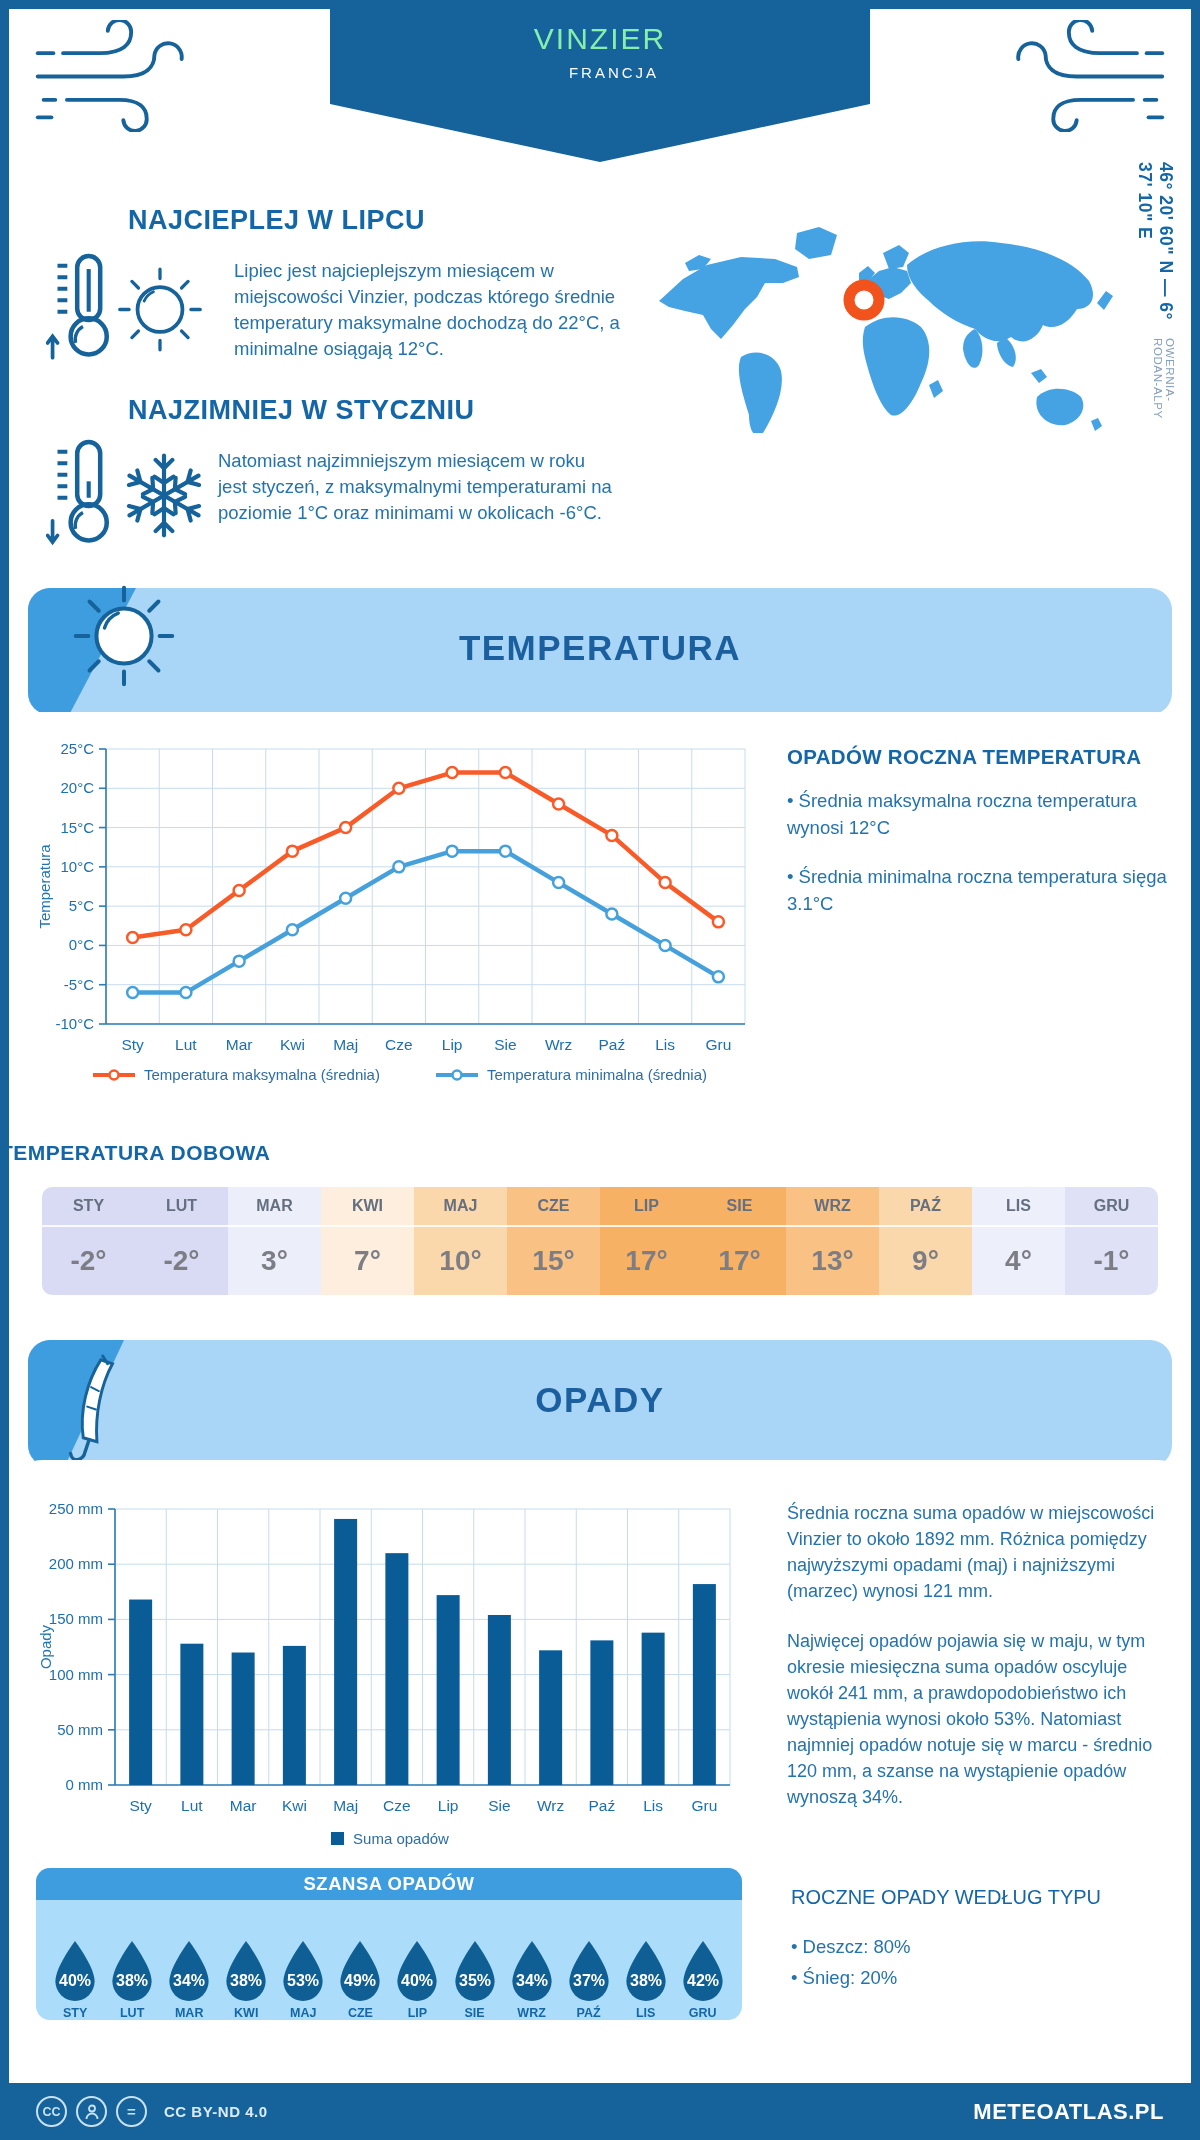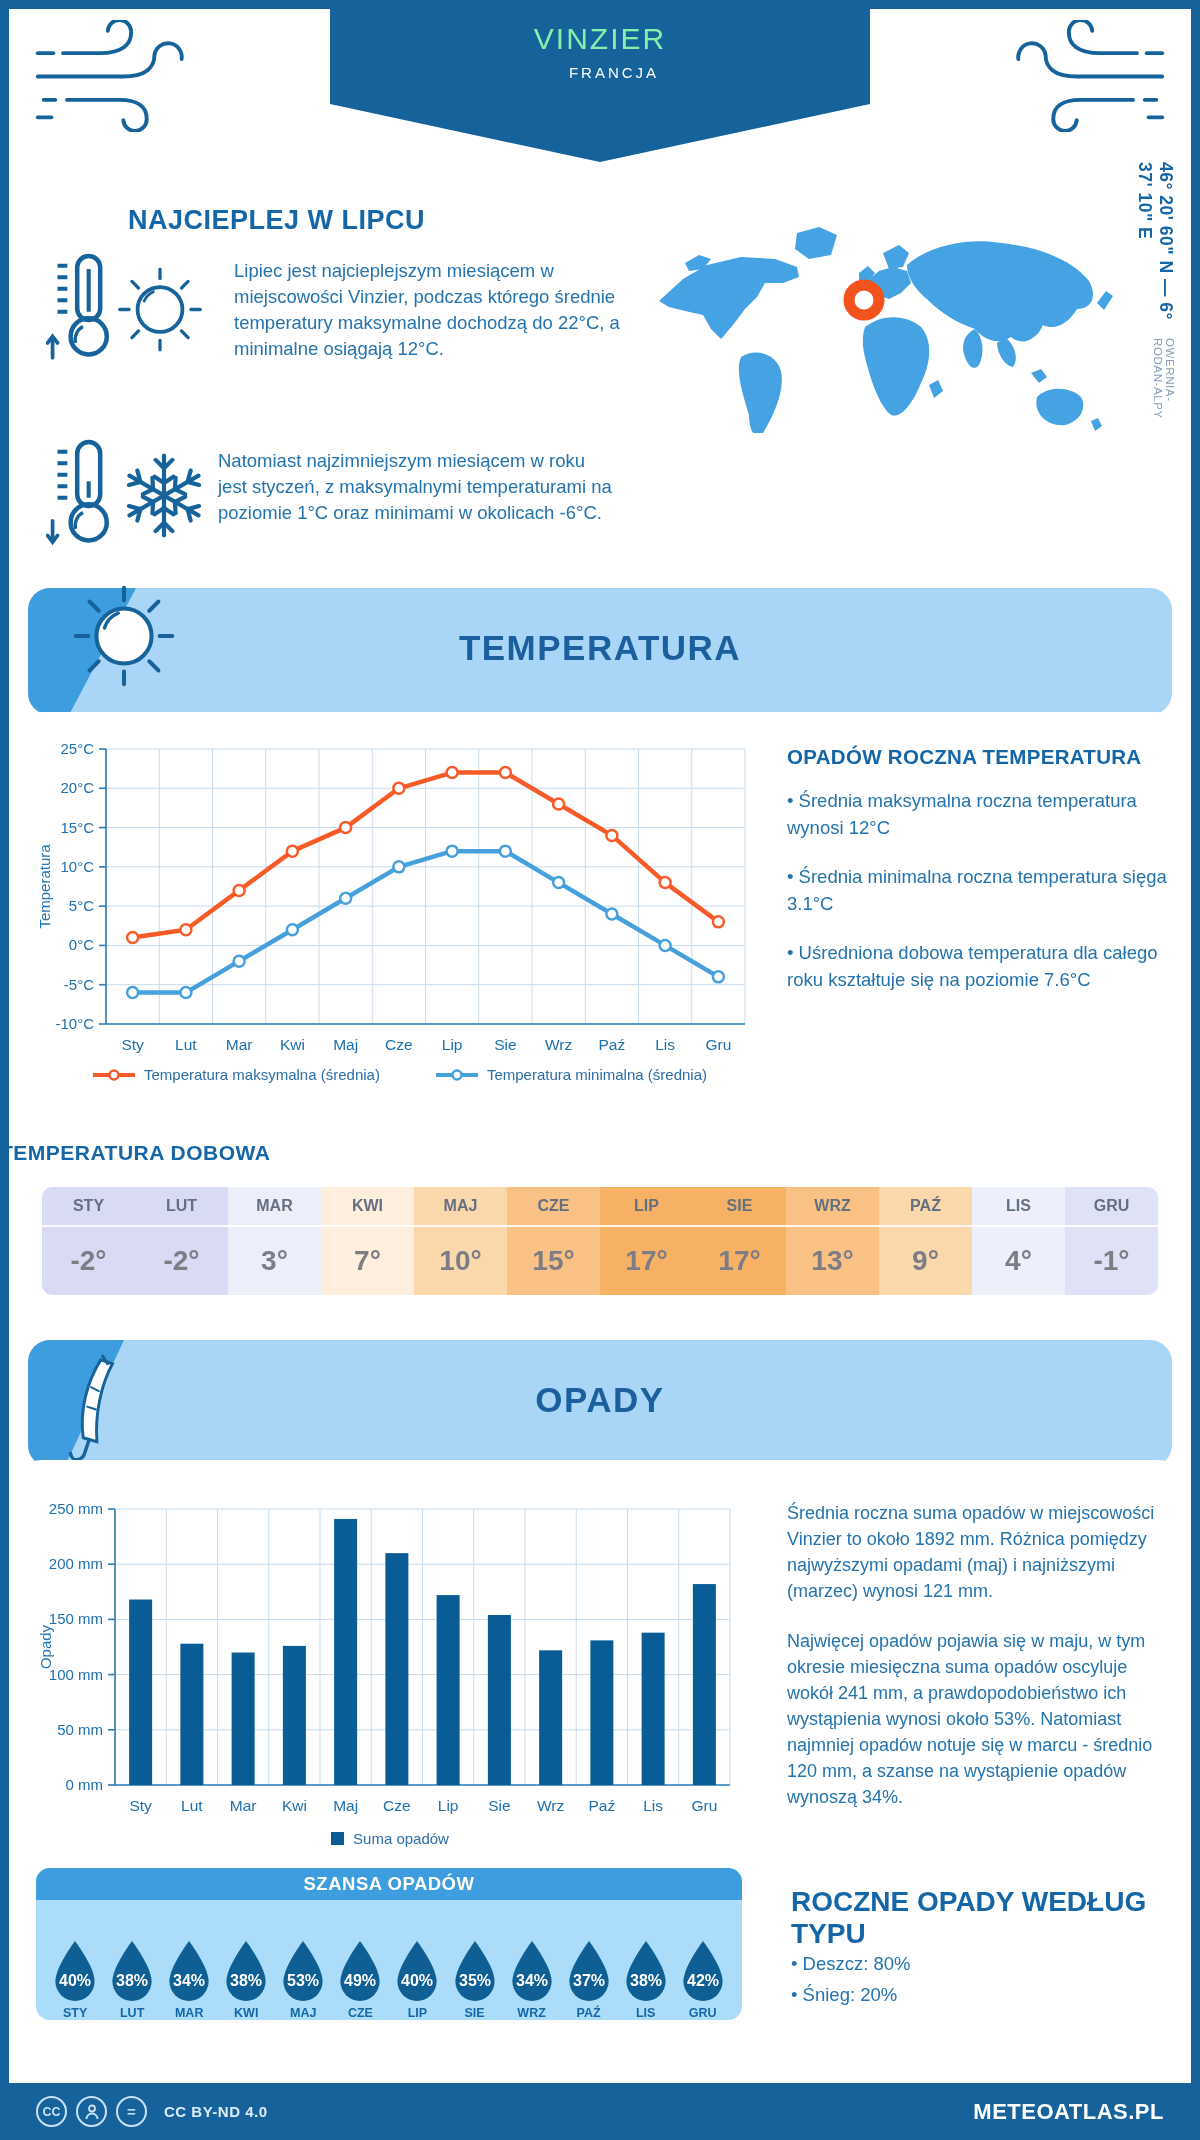--- a/index.html
+++ b/index.html
@@ -56,21 +56,21 @@
   .rain-text p{margin:0 0 24px 0;color:#2473ae;font-size:18px;line-height:26px;}
   
   .chance{position:absolute;left:36px;top:1868px;width:706px;height:152px;border-radius:14px;
           background:#abddfa;z-index:3;overflow:hidden;}
   .chance .chead{height:32px;background:#3e9dde;display:flex;align-items:center;justify-content:center;
           color:#fff;font-size:18.5px;font-weight:bold;letter-spacing:.5px;}
   .chance .crow{display:flex;justify-content:space-evenly;padding:10px 8px 0 8px;margin-top:29px;}
   .chance .cell{display:flex;flex-direction:column;align-items:center;width:52px;}
   .chance .mlabel{margin-top:3px;color:#1566a7;font-weight:bold;font-size:12.5px;}
   .type-box{position:absolute;left:791px;top:1886px;width:380px;z-index:3;}
-  .type-box h3{margin:0 0 0 0;color:#1566a7;font-size:28px;font-weight:bold;}
+  .type-box h3{margin:0 0 24px 0;color:#1566a7;font-size:20px;font-weight:normal;}
   .type-box p{margin:0 0 4px 0;color:#2473ae;font-size:18.5px;line-height:27px;}
   
   .footer{position:absolute;left:0;right:0;top:2083px;height:57px;background:#16629a;z-index:55;
           display:flex;align-items:center;padding:0 36px;box-sizing:border-box;}
   .cc-circle{width:31px;height:31px;border-radius:50%;border:2.5px solid #c9e2f3;display:flex;
           align-items:center;justify-content:center;color:#c9e2f3;margin-right:9px;box-sizing:border-box;}
   .cc-text{color:#dcebf7;font-size:15px;font-weight:bold;margin-left:8px;letter-spacing:.5px;}
   .site{margin-left:auto;color:#fff;font-size:22px;font-weight:bold;letter-spacing:.5px;}
   svg text{font-family:"Liberation Sans",sans-serif;}
 </style>
@@ -133,20 +133,21 @@
       </g>
   </svg>
   <svg class="hl-icon" style="left:120px;top:448px;width:88px;height:95px" viewBox="0 0 84 84" fill="none" stroke="#16629a" stroke-width="4" stroke-linecap="round">
     <g id="sp">
       <path d="M42 4 V80"></path>
       <path d="M42 16 L34 8 M42 16 L50 8 M42 68 L34 76 M42 68 L50 76 M42 30 L33 24 M42 30 L51 24 M42 54 L33 60 M42 54 L51 60"></path>
     </g>
     <use href="#sp" transform="rotate(60 42 42)"></use>
     <use href="#sp" transform="rotate(120 42 42)"></use>
   </svg>
+  <div class="hl-title" style="left:128px;top:395px;">NAJZIMNIEJ W STYCZNIU</div>
   <div class="hl-text" style="left:218px;top:448px;">Natomiast najzimniejszym miesiącem w roku jest styczeń, z maksymalnymi temperaturami na poziomie 1°C oraz minimami w okolicach -6°C.</div>
 
   <div class="map-box">
     <svg viewBox="0 0 480 228" width="480" height="228">
       <g class="map-land">
         <path d="M14 96 L38 74 L62 60 L96 52 L130 54 L152 62 L154 72 L138 78 L120 78 L112 92 L100 104 L88 120 L76 134 L66 124 L58 110 L40 106 L24 102 Z"></path>
         <path d="M40 58 l14 -8 12 4 -8 10 -14 2 Z"></path>
         <path d="M152 28 L174 22 L192 30 L186 50 L164 54 L150 44 Z"></path>
         <path d="M96 152 C112 142 132 150 136 166 C140 184 130 208 118 228 C112 236 104 228 104 210 C98 190 90 166 96 152 Z"></path>
         <path d="M214 68 l9 -7 7 7 -7 9 -9 -2 Z"></path>
@@ -278,21 +279,20 @@
           <circle cx="21" cy="6" r="4.5" fill="#fff" stroke="#45a0dc" stroke-width="2.5"></circle>
         </svg>
         <span>Temperatura minimalna (średnia)</span>
       </div>
     </div>
 
   <div class="summary" style="top:745px;">
     <h3>OPADÓW ROCZNA TEMPERATURA</h3>
     <p>• Średnia maksymalna roczna temperatura wynosi 12°C</p>
     <p>• Średnia minimalna roczna temperatura sięga 3.1°C</p>
-    <p>• Uśredniona dobowa temperatura dla całego roku kształtuje się na poziomie 7.6°C</p>
   </div>
 
   <div class="center-title" style="top:1141px;">TEMPERATURA DOBOWA</div>
   <div id="dailyTable" class="daily">
       <div class="col" style="background: rgb(217, 219, 244);">
         <div class="m">STY</div>
         <div class="v">-2°</div>
       </div>
       <div class="col" style="background: rgb(217, 219, 244);">
         <div class="m">LUT</div>

